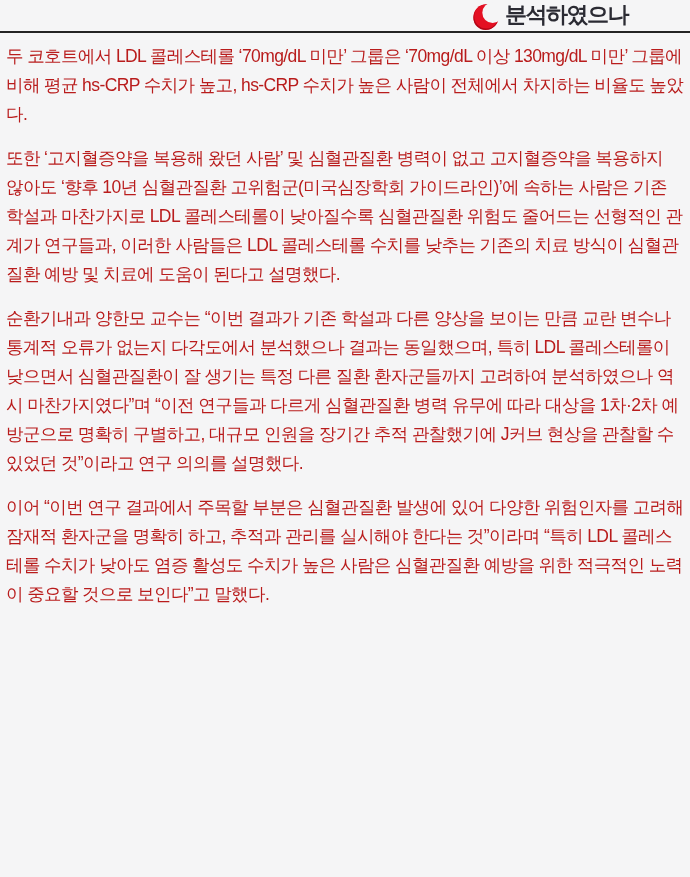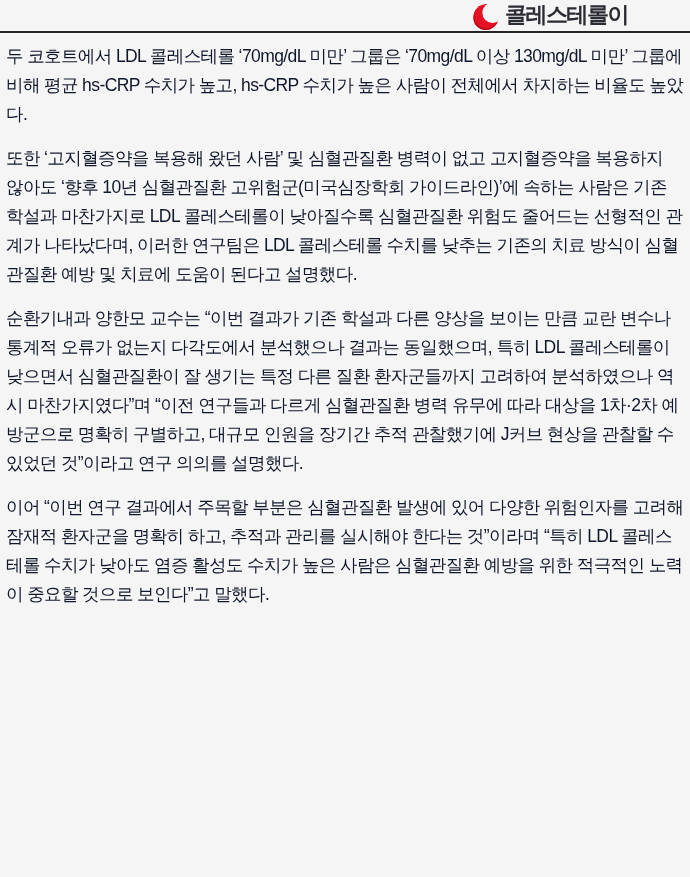--- a/index.html
+++ b/index.html
@@ -39,40 +39,40 @@
     letter-spacing: -1.5px;
     line-height: 1;
     padding-bottom: 2px;
   }
   .article-body {
     padding: 9px 6px 0 6px;
   }
   .article-body p {
     font-size: 17.5px;
     line-height: 29px;
-    color: #0f172a;
+    color: #b91c1c;
     letter-spacing: -0.6px;
     margin-bottom: 15px;
     word-break: break-all;
     text-align: left;
   }
 </style>
 </head>
 <body>
 
 <header class="site-header">
   <a class="logo">
     <svg class="logo-mark" viewBox="0 0 32 32" aria-hidden="true">
       <circle cx="15" cy="17" r="13.5" fill="#dd0a1d"></circle>
       <circle cx="14.5" cy="18" r="13" fill="#b20616"></circle>
       <circle cx="15.2" cy="16.6" r="12.8" fill="#e41023"></circle>
       <circle cx="22" cy="12.5" r="11" fill="#f5f5f6"></circle>
     </svg>
-    <span class="logo-text">콜레스테롤이</span>
+    <span class="logo-text">분석하였으나</span>
   </a>
 </header>
 
 <main class="article-body">
   <p>두 코호트에서 LDL 콜레스테롤 ‘70mg/dL 미만’ 그룹은 ‘70mg/dL 이상 130mg/dL 미만’ 그룹에 비해 평균 hs-CRP 수치가 높고, hs-CRP 수치가 높은 사람이 전체에서 차지하는 비율도 높았다.</p>
-  <p>또한 ‘고지혈증약을 복용해 왔던 사람’ 및 심혈관질환 병력이 없고 고지혈증약을 복용하지 않아도 ‘향후 10년 심혈관질환 고위험군(미국심장학회 가이드라인)’에 속하는 사람은 기존 학설과 마찬가지로 LDL 콜레스테롤이 낮아질수록 심혈관질환 위험도 줄어드는 선형적인 관계가 나타났다며, 이러한 연구팀은 LDL 콜레스테롤 수치를 낮추는 기존의 치료 방식이 심혈관질환 예방 및 치료에 도움이 된다고 설명했다.</p>
+  <p>또한 ‘고지혈증약을 복용해 왔던 사람’ 및 심혈관질환 병력이 없고 고지혈증약을 복용하지 않아도 ‘향후 10년 심혈관질환 고위험군(미국심장학회 가이드라인)’에 속하는 사람은 기존 학설과 마찬가지로 LDL 콜레스테롤이 낮아질수록 심혈관질환 위험도 줄어드는 선형적인 관계가 연구들과, 이러한 사람들은 LDL 콜레스테롤 수치를 낮추는 기존의 치료 방식이 심혈관질환 예방 및 치료에 도움이 된다고 설명했다.</p>
   <p>순환기내과 양한모 교수는 “이번 결과가 기존 학설과 다른 양상을 보이는 만큼 교란 변수나 통계적 오류가 없는지 다각도에서 분석했으나 결과는 동일했으며, 특히 LDL 콜레스테롤이 낮으면서 심혈관질환이 잘 생기는 특정 다른 질환 환자군들까지 고려하여 분석하였으나 역시 마찬가지였다”며 “이전 연구들과 다르게 심혈관질환 병력 유무에 따라 대상을 1차·2차 예방군으로 명확히 구별하고, 대규모 인원을 장기간 추적 관찰했기에 J커브 현상을 관찰할 수 있었던 것”이라고 연구 의의를 설명했다.</p>
   <p>이어 “이번 연구 결과에서 주목할 부분은 심혈관질환 발생에 있어 다양한 위험인자를 고려해 잠재적 환자군을 명확히 하고, 추적과 관리를 실시해야 한다는 것”이라며 “특히 LDL 콜레스테롤 수치가 낮아도 염증 활성도 수치가 높은 사람은 심혈관질환 예방을 위한 적극적인 노력이 중요할 것으로 보인다”고 말했다.</p>
 </main>
 
 </body></html>

